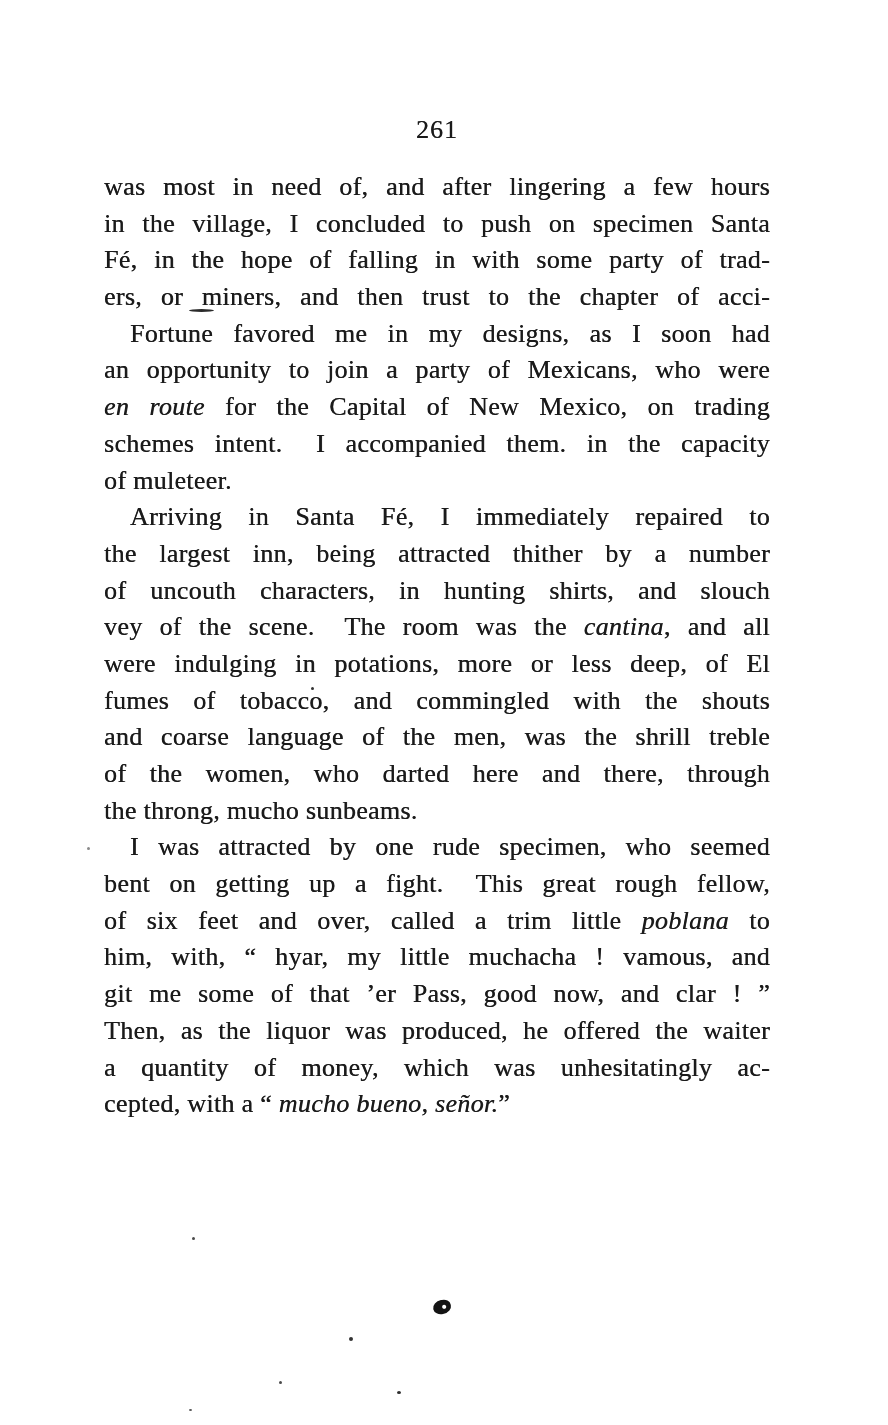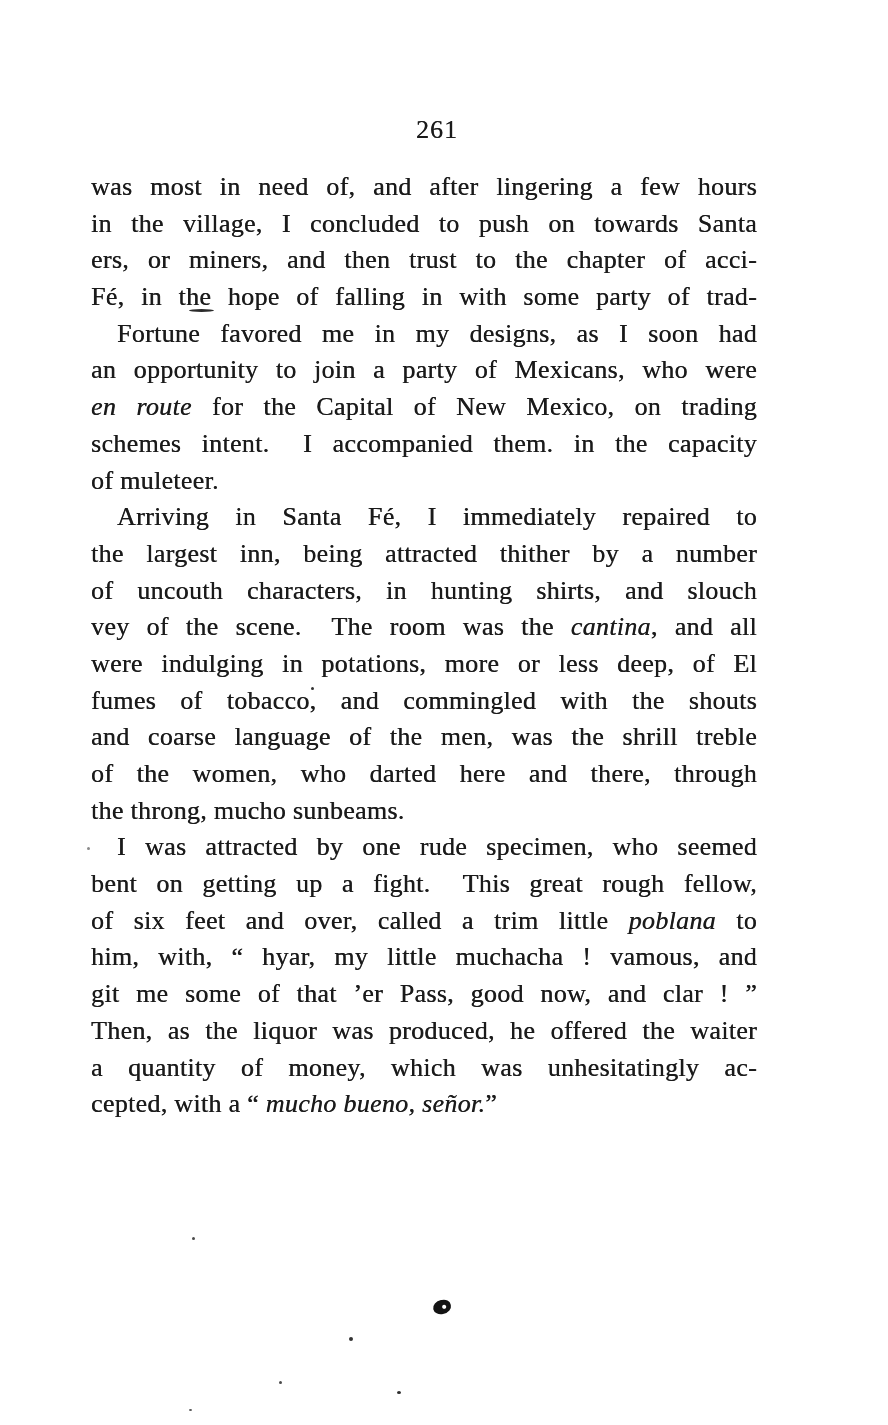--- a/index.html
+++ b/index.html
@@ -22,21 +22,21 @@
     left: 104px;
     width: 666px;
     text-align: center;
     font-size: 26px;
     letter-spacing: 1px;
     color: #1a1a1a;
     text-shadow: 0.35px 0 0 rgba(20,20,20,0.85);
   }
   .text-block {
     position: absolute;
-    left: 91px;
+    left: 104px;
     top: 169px;
     width: 666px;
     font-size: 26px;
     line-height: 36.7px;
     letter-spacing: 0.3px;
     text-shadow: 0.35px 0 0 rgba(20,20,20,0.85);
   }
   .paragraph { margin: 0; }
   .line {
     text-align: justify;
@@ -60,23 +60,23 @@
 </style>
 </head>
 <body>
 
 <div class="page">
   <div class="page-number">261</div>
 
   <div class="text-block">
       <div class="paragraph">
         <div class="line"><span>was most in need of, and after lingering a few hours</span></div>
-        <div class="line"><span>in the village, I concluded to push on towards Santa</span></div>
+        <div class="line"><span>in the village, I concluded to push on specimen Santa</span></div>
+        <div class="line"><span>Fé, in the hope of falling in with some party of trad-</span></div>
         <div class="line"><span>ers, or miners, and then trust to the chapter of acci-</span></div>
-        <div class="line"><span>Fé, in the hope of falling in with some party of trad-</span></div>
       </div>
       <div class="paragraph">
         <div class="line indent"><span>Fortune favored me in my designs, as I soon had</span></div>
         <div class="line"><span>an opportunity to join a party of Mexicans, who were</span></div>
         <div class="line"><span class="italic">en route</span><span> for the Capital of New Mexico, on trading</span></div>
         <div class="line"><span>schemes intent.  I accompanied them. in the capacity</span></div>
         <div class="line last"><span>of muleteer.</span></div>
       </div>
       <div class="paragraph">
         <div class="line indent"><span>Arriving in Santa Fé, I immediately repaired to</span></div>

